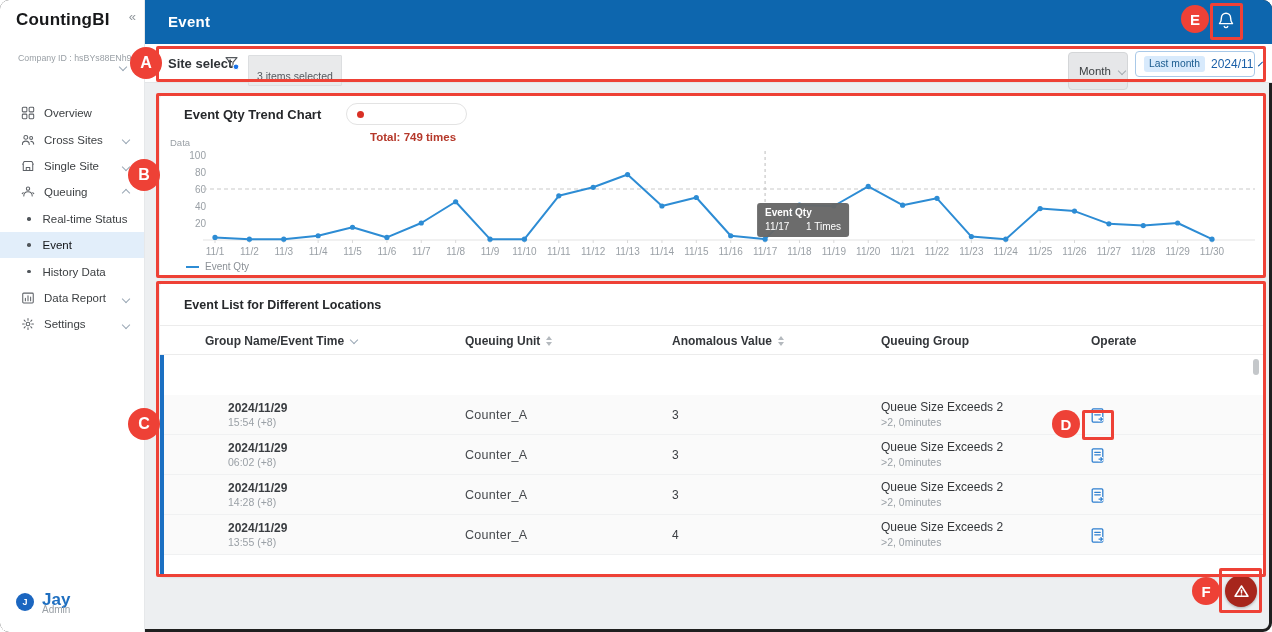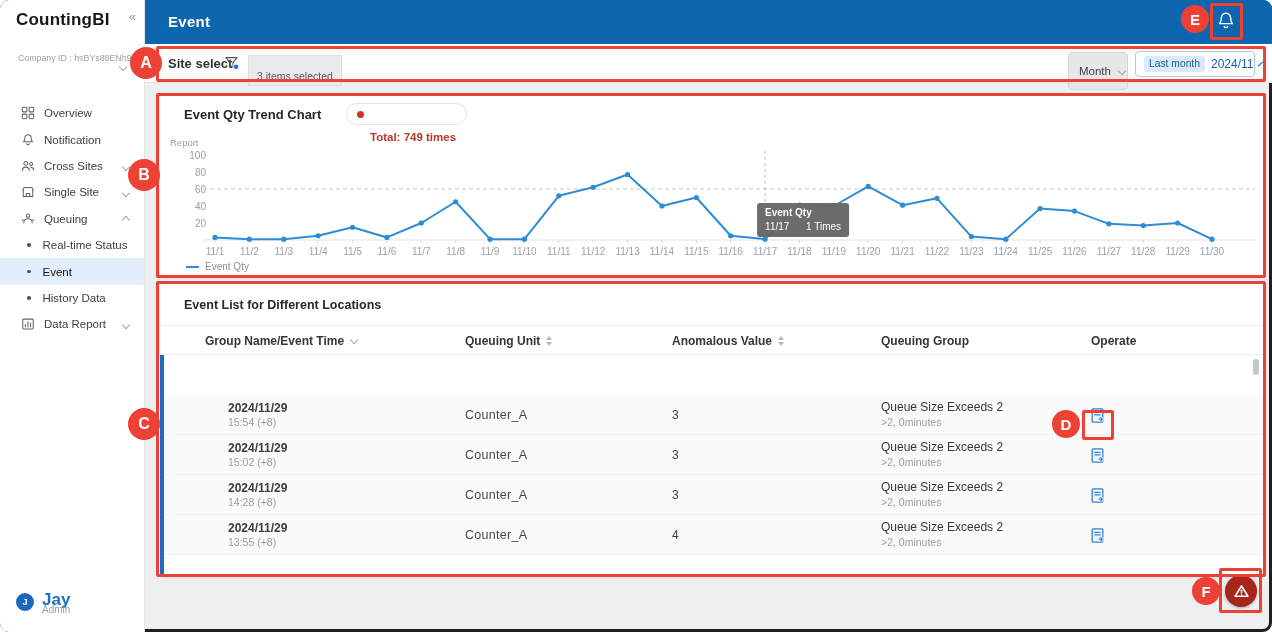--- a/index.html
+++ b/index.html
@@ -114,29 +114,20 @@
               <rect x="9.3" y="1.5" width="5.2" height="5.2" rx="1"></rect>
               <rect x="1.5" y="9.3" width="5.2" height="5.2" rx="1"></rect>
               <rect x="9.3" y="9.3" width="5.2" height="5.2" rx="1"></rect>
             </svg>
           </span>
         <span>Overview</span>
       </div>
       <div class="nitem">
         <span class="nico">
             <svg viewBox="0 0 16 16">
-              <path d="M8 2a3.6 3.6 0 0 1 3.6 3.6c0 3 1.1 3.9 1.5 4.5H2.9c.4-.6 1.5-1.5 1.5-4.5A3.6 3.6 0 0 1 8 2z"></path>
-              <path d="M6.6 12.3a1.5 1.5 0 0 0 2.8 0"></path>
-            </svg>
-          </span>
-        <span>Notification</span>
-      </div>
-      <div class="nitem">
-        <span class="nico">
-            <svg viewBox="0 0 16 16">
               <circle cx="5.5" cy="5" r="2.2"></circle>
               <path d="M1.6 13c0-2.3 1.7-3.7 3.9-3.7s3.9 1.4 3.9 3.7"></path>
               <circle cx="11.6" cy="5.6" r="1.7"></circle>
               <path d="M11.2 9.4c1.9.1 3.3 1.4 3.3 3.3"></path>
             </svg>
           </span>
         <span>Cross Sites</span>
         <span class="chev nchev"></span>
       </div>
       <div class="nitem">
@@ -174,20 +165,30 @@
         <span>History Data</span>
       </div>
       <div class="nitem">
         <span class="nico">
             <svg viewBox="0 0 16 16">
               <rect x="2" y="2.4" width="12" height="11.2" rx="1"></rect>
               <path d="M5 11V8.4M8 11V5.4M11 11V7"></path>
             </svg>
           </span>
         <span>Data Report</span>
+        <span class="chev nchev"></span>
+      </div>
+      <div class="nitem">
+        <span class="nico">
+            <svg viewBox="0 0 16 16">
+              <circle cx="8" cy="8" r="2.1"></circle>
+              <path d="M8 1.8v1.9M8 12.3v1.9M1.8 8h1.9M12.3 8h1.9M3.6 3.6l1.3 1.3M11.1 11.1l1.3 1.3M12.4 3.6l-1.3 1.3M4.9 11.1l-1.3 1.3"></path>
+            </svg>
+          </span>
+        <span>Settings</span>
         <span class="chev nchev"></span>
       </div>
     </nav>
 
     <div class="user">
       <div class="avatar">J</div>
       <div class="uname">Jay</div>
       <div class="urole">Admin</div>
     </div>
   </aside>
@@ -222,21 +223,21 @@
         <span class="chev"></span>
       </div>
     </div>
 
     <section class="card chart-card">
       <div class="cc-title">Event Qty Trend Chart</div>
       <div class="total-pill">
         <span class="total-dot"></span>
         <span class="total-txt">Total: 749 times</span>
       </div>
-      <div class="y-unit">Report</div>
+      <div class="y-unit">Data</div>
       <svg id="trend-svg" viewBox="0 0 1104 126">
           <text x="46" y="91.5" text-anchor="end" class="tick">20</text>
           <text x="46" y="74.5" text-anchor="end" class="tick">40</text>
           <text x="46" y="57.5" text-anchor="end" class="tick">60</text>
           <text x="46" y="40.5" text-anchor="end" class="tick">80</text>
           <text x="46" y="23.5" text-anchor="end" class="tick">100</text>
           <line x1="43" y1="105" x2="1095" y2="105" stroke="#e3e3e3" stroke-width="1"></line>
           <line x1="43" y1="54" x2="1095" y2="54" stroke="#c9c9c9" stroke-width="1" stroke-dasharray="4 3"></line>
           <line x1="55" y1="105" x2="55" y2="108" stroke="#d9d9d9"></line>
           <text x="55" y="120" text-anchor="middle" class="tick">11/1</text>
@@ -381,21 +382,21 @@
         <div class="ruled">&gt;2, 0minutes</div>
         <div class="opbtn"><svg viewBox="0 0 16 16">
               <rect x="3" y="1.8" width="10" height="12.4" rx="1"></rect>
               <path d="M5.4 5h5.2M5.4 7.4h5.2"></path>
               <rect x="8.8" y="9.4" width="4.6" height="4" fill="#fff" stroke="none"></rect>
               <path d="M9.4 11.4h3.2M11.2 10l1.4 1.4-1.4 1.4"></path>
             </svg></div>
       </div>
       <div class="trow" style="top:152px">
         <div class="date">2024/11/29</div>
-        <div class="time">15:02 (+8)</div>
+        <div class="time">06:02 (+8)</div>
         <div class="unit">Counter_A</div>
         <div class="val">3</div>
         <div class="rule">Queue Size Exceeds 2</div>
         <div class="ruled">&gt;2, 0minutes</div>
         <div class="opbtn"><svg viewBox="0 0 16 16">
               <rect x="3" y="1.8" width="10" height="12.4" rx="1"></rect>
               <path d="M5.4 5h5.2M5.4 7.4h5.2"></path>
               <rect x="8.8" y="9.4" width="4.6" height="4" fill="#fff" stroke="none"></rect>
               <path d="M9.4 11.4h3.2M11.2 10l1.4 1.4-1.4 1.4"></path>
             </svg></div>

